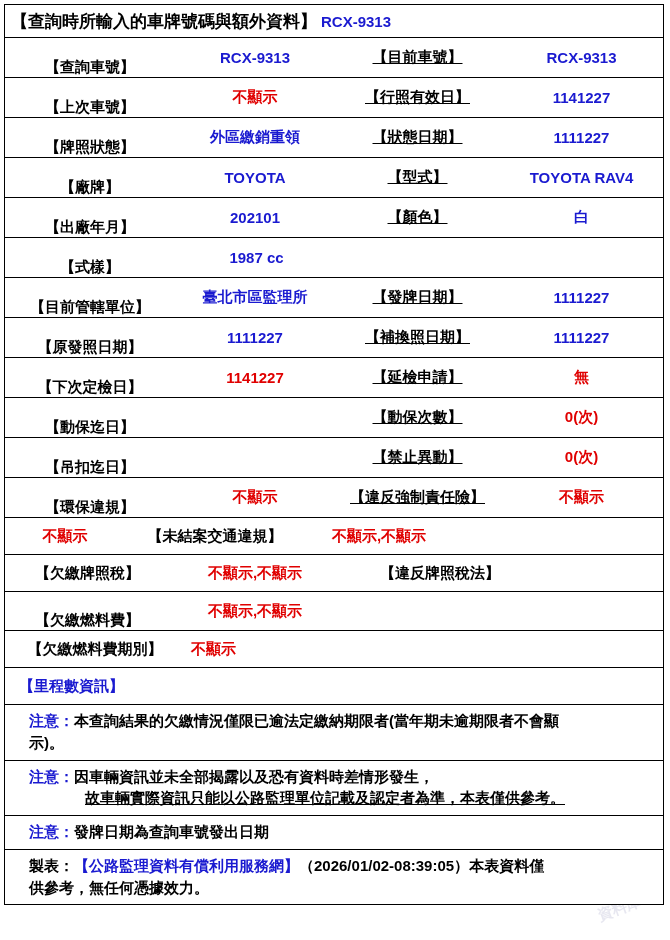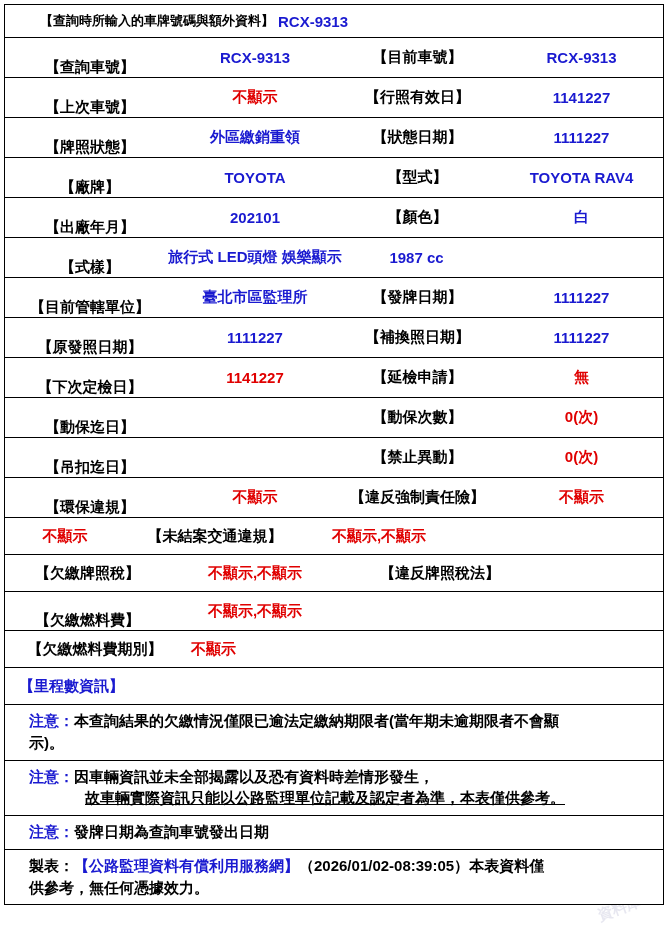--- a/index.html
+++ b/index.html
@@ -52,31 +52,30 @@
     font-weight: bold;
   }
   .value.red {
     color: #e00000;
   }
   
   .hdr {
     min-height: 34px;
   }
   .hdr .label {
-    font-size: 13px;
-    margin-left: 29px;
+    font-size: 17px;
   }
   .hdr .value {
     margin-left: 4px;
   }
 
   
   .c-lab1 { width: 170px; justify-content: center; margin-top: 20px; }
   .c-val1 { width: 160px; justify-content: center; }
-  .c-lab2 { width: 165px; justify-content: center; }
+  .c-lab2 { width: 165px; justify-content: center; text-decoration: underline; }
   .c-val2 { width: 163px; justify-content: center; }
 
   .full-left { width: 100%; justify-content: flex-start; }
 
   
   .note {
     border: 1px solid #000000;
     box-sizing: border-box;
     width: 660px;
     margin-bottom: -1px;
@@ -177,21 +176,20 @@
 
   <div class="row">
     <div class="cell c-lab1 label">【出廠年月】</div>
     <div class="cell c-val1 value">202101</div>
     <div class="cell c-lab2 label">【顏色】</div>
     <div class="cell c-val2 value">白</div>
   </div>
 
   <div class="row">
     <div class="cell c-lab1 label">【式樣】</div>
-    <div class="cell c-val1 value">旅行式 LED頭燈 娛樂顯示</div>
     <div class="cell c-val2 value">1987 cc</div>
   </div>
 
   <div class="row">
     <div class="cell c-lab1 label">【目前管轄單位】</div>
     <div class="cell c-val1 value">臺北市區監理所</div>
     <div class="cell c-lab2 label">【發牌日期】</div>
     <div class="cell c-val2 value">1111227</div>
   </div>
 

